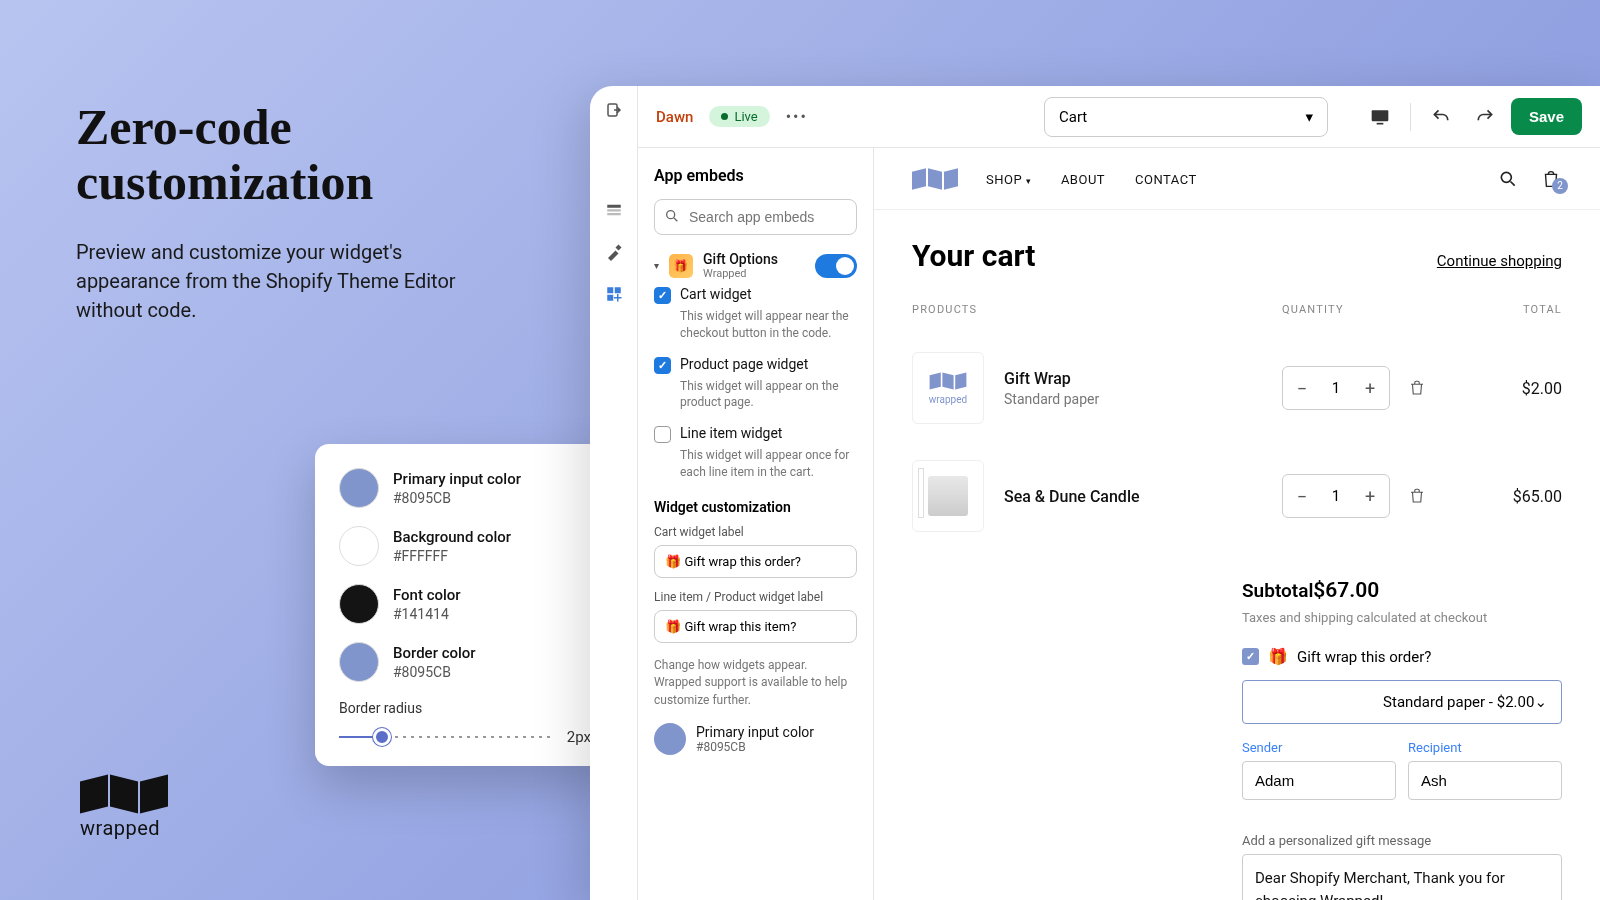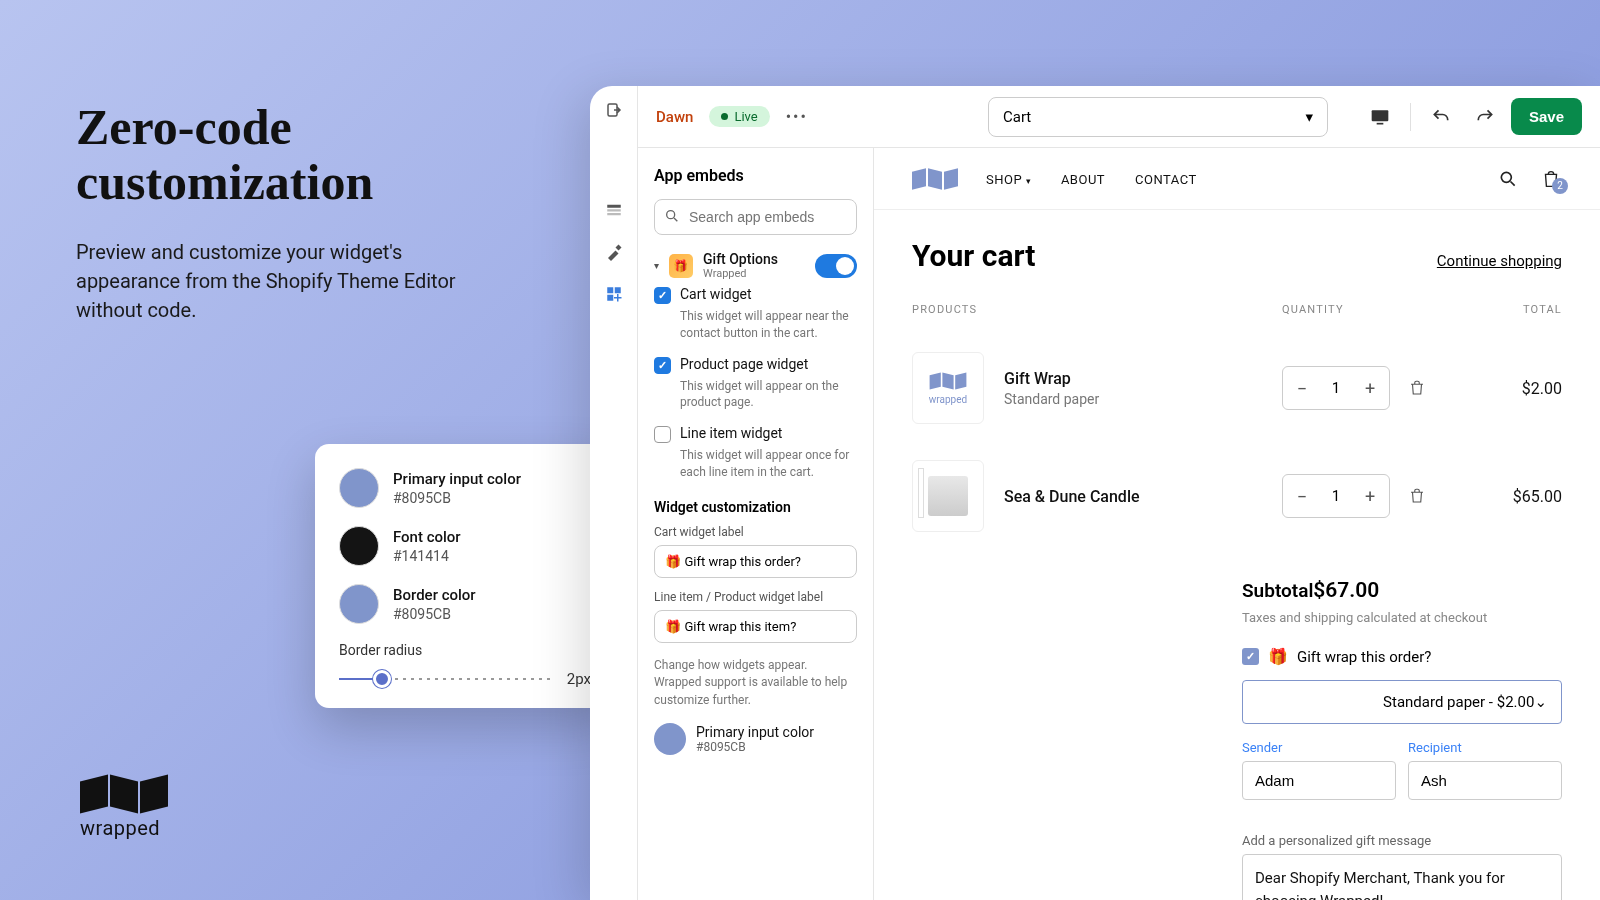--- a/index.html
+++ b/index.html
@@ -45,21 +45,21 @@
 .leftrail { width:48px; border-right:1px solid #e5e5e5; display:flex; flex-direction:column; align-items:center; padding-top:14px; gap:22px; }
 .leftrail .ic { width:20px; height:20px; color:#555; display:flex; align-items:center; justify-content:center; cursor:pointer; }
 .leftrail .ic.active { color:#3b7ddd; }
 
 .centerpane { flex:1; display:flex; flex-direction:column; }
 .topbar { height:62px; border-bottom:1px solid #e5e5e5; display:flex; align-items:center; padding:0 18px; gap:16px; }
 .topbar .theme-name { font-size:15px; color:#c2410c; font-weight:500; }
 .live-badge { background:#d4f5dc; color:#0a6b2e; font-size:13px; padding:3px 12px; border-radius:14px; display:flex; align-items:center; gap:6px; }
 .live-badge::before { content:""; width:7px; height:7px; border-radius:50%; background:#0a6b2e; }
 .dots { color:#555; letter-spacing:2px; cursor:pointer; font-size:16px; }
-.page-select { margin-left:auto; display:flex; align-items:center; border:1px solid #ccc; border-radius:8px; padding:10px 14px; width:340px; justify-content:space-between; cursor:pointer; font-size:15px; }
+.page-select { margin-left:auto; display:flex; align-items:center; border:1px solid #ccc; border-radius:8px; padding:10px 14px; width:284px; justify-content:space-between; cursor:pointer; font-size:15px; }
 .top-icons { margin-left:18px; display:flex; align-items:center; gap:8px; }
 .top-icons .ib { width:36px; height:36px; display:flex; align-items:center; justify-content:center; color:#333; cursor:pointer; border-radius:6px; }
 .top-icons .divider { width:1px; height:28px; background:#e0e0e0; margin:0 4px; }
 .save-btn { background:#088a4b; color:#fff; border:none; padding:10px 18px; border-radius:8px; font-size:15px; font-weight:600; cursor:pointer; }
 
 .workspace { flex:1; display:flex; overflow:hidden; }
 
 .sidepanel { width:236px; border-right:1px solid #e5e5e5; padding:18px 16px; overflow-y:auto; font-size:14px; }
 .sidepanel h3 { font-size:16px; font-weight:600; margin-bottom:14px; }
 .search-embed { position:relative; margin-bottom:16px; }
@@ -171,20 +171,27 @@
 
 <div class="color-card">
   <div class="color-row">
     <div class="swatch" style="background:#8095CB"></div>
     <div class="meta">
         <div class="lbl">Primary input color</div>
         <div class="hex">#8095CB</div>
       </div>
   </div>
   <div class="color-row">
+    <div class="swatch" style="background:#FFFFFF"></div>
+    <div class="meta">
+        <div class="lbl">Background color</div>
+        <div class="hex">#FFFFFF</div>
+      </div>
+  </div>
+  <div class="color-row">
     <div class="swatch" style="background:#141414"></div>
     <div class="meta">
         <div class="lbl">Font color</div>
         <div class="hex">#141414</div>
       </div>
   </div>
   <div class="color-row">
     <div class="swatch" style="background:#8095CB"></div>
     <div class="meta">
         <div class="lbl">Border color</div>
@@ -292,21 +299,21 @@
           </div>
           <div class="toggle"></div>
         </div>
 
 
         <div class="chk-group">
           <div class="chk-row">
               <div class="chk on"></div>
               <div class="chk-lbl">Cart widget</div>
             </div>
-          <div class="chk-desc">This widget will appear near the contact button in the cart.</div>
+          <div class="chk-desc">This widget will appear near the checkout button in the code.</div>
         </div>
         <div class="chk-group">
           <div class="chk-row">
               <div class="chk on"></div>
               <div class="chk-lbl">Product page widget</div>
             </div>
           <div class="chk-desc">This widget will appear on the product page.</div>
         </div>
         <div class="chk-group">
           <div class="chk-row">

